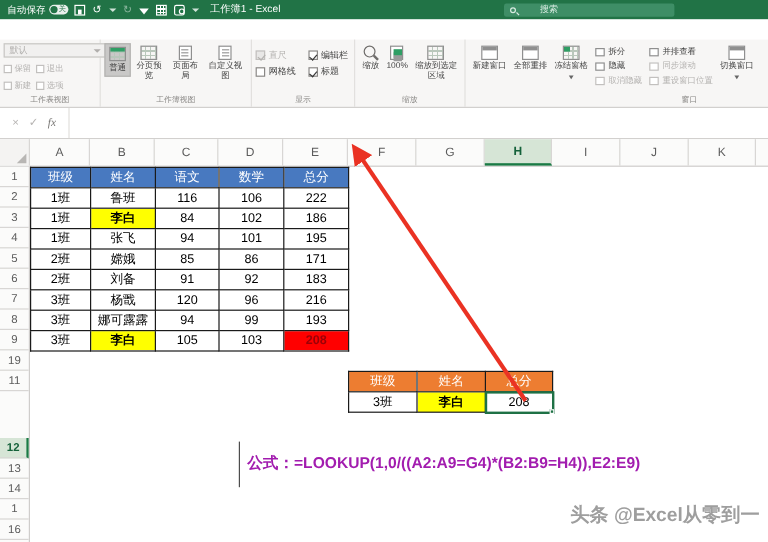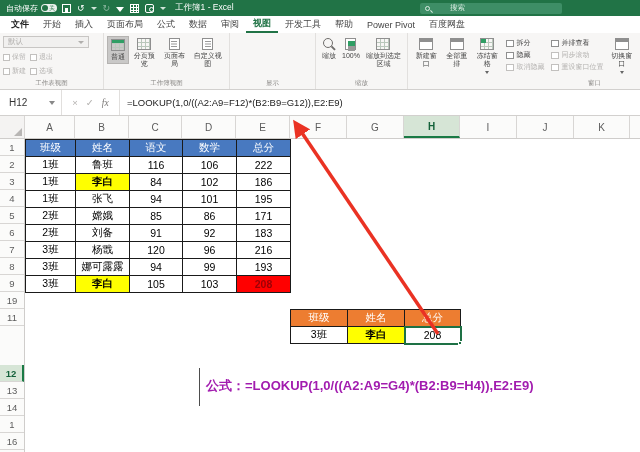--- a/index.html
+++ b/index.html
@@ -155,38 +155,24 @@
       <span class="qic qic-camera"></span>
       <span class="caret" style="color:#cfe3d8"></span>
     </div>
     <span class="wtitle">工作簿1 - Excel</span>
     <div class="searchbox">
       <span class="sicon"></span>
       <span>搜索</span>
     </div>
   </div>
 
-  <div class="tabs">
-    <div class="tab file">文件</div>
-    <div class="tab">开始</div>
-    <div class="tab">插入</div>
-    <div class="tab">页面布局</div>
-    <div class="tab">公式</div>
-    <div class="tab">数据</div>
-    <div class="tab">审阅</div>
-    <div class="tab active">视图</div>
-    <div class="tab">开发工具</div>
-    <div class="tab">帮助</div>
-    <div class="tab">Power Pivot</div>
-    <div class="tab">百度网盘</div>
-  </div>
 
   <div class="ribbon">
 
-    <div class="rgroup" style="width:104px">
+    <div class="rgroup" style="width:84px">
       <div>
         <div class="ddl">
           <span>默认</span>
             <span class="caret" style="color:#b0aeac"></span>
         </div>
         <div class="minirow">
           <span class="minibtn">
               <span class="mic"></span>
               <span>保留</span>
             </span>
@@ -225,20 +211,38 @@
         </div>
         <div class="bigbtn">
           <span class="ic ic-page"></span>
           <span>自定义视图</span>
         </div>
       </div>
       <div class="rlabel">工作簿视图</div>
     </div>
 
     <div class="rgroup" style="width:86px">
+      <div class="cbgrid">
+        <div class="cbitem dis">
+          <span class="cb on disbox"></span>
+          <span>直尺</span>
+        </div>
+        <div class="cbitem">
+          <span class="cb on"></span>
+          <span>编辑栏</span>
+        </div>
+        <div class="cbitem">
+          <span class="cb"></span>
+          <span>网格线</span>
+        </div>
+        <div class="cbitem">
+          <span class="cb on"></span>
+          <span>标题</span>
+        </div>
+      </div>
       <div class="rlabel">显示</div>
     </div>
 
     <div class="rgroup" style="width:92px">
       <div class="bigrow">
         <div class="bigbtn">
           <span class="ic ic-zoom"></span>
           <span>缩放</span>
         </div>
         <div class="bigbtn">
@@ -300,30 +304,25 @@
           <span class="ic ic-win"></span>
           <span>切换窗口</span>
           <span class="gcaret"></span>
         </div>
       </div>
       <div class="rlabel" style="left:180px;right:auto">窗口</div>
     </div>
   </div>
 
   <div class="fbar">
-    <div class="namebox">
-      <span>H12</span>
-      <span class="nbcaret"></span>
-    </div>
     <div class="fxarea">
       <span>×</span>
       <span>✓</span>
       <span class="fx">fx</span>
     </div>
-    <div class="formula">=LOOKUP(1,0/((A2:A9=F12)*(B2:B9=G12)),E2:E9)</div>
   </div>
 
   <div class="colhdr">
     <div class="ch corner"></div>
     <div class="ch c-a">A</div>
     <div class="ch c-b">B</div>
     <div class="ch c-c">C</div>
     <div class="ch c-d">D</div>
     <div class="ch c-e">E</div>
     <div class="ch c-f">F</div>
@@ -458,14 +457,15 @@
       <marker id="ah" markerWidth="5" markerHeight="5" refX="2.5" refY="2.5" orient="auto">
         <path d="M0,0 L5,2.5 L0,5 Z" fill="#EA3223"></path>
       </marker>
     </defs>
     <line x1="438" y1="334" x2="298" y2="127" stroke="#EA3223" stroke-width="3.5" marker-end="url(#ah)"></line>
   </svg>
 
   <div class="noteline"></div>
   <div class="note">公式：=LOOKUP(1,0/((A2:A9=G4)*(B2:B9=H4)),E2:E9)</div>
 
+  <div class="watermark">头条 @Excel从零到一</div>
 
 </div>
 
 </body></html>

